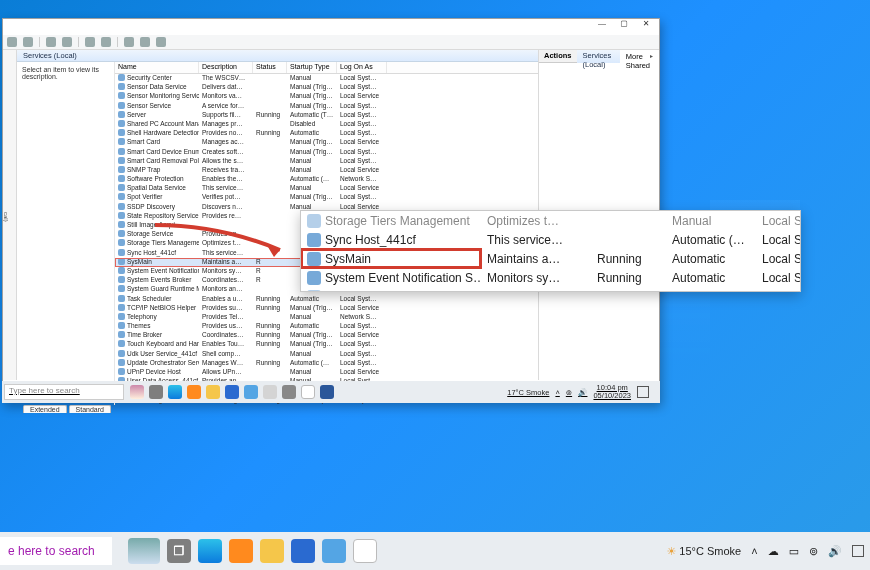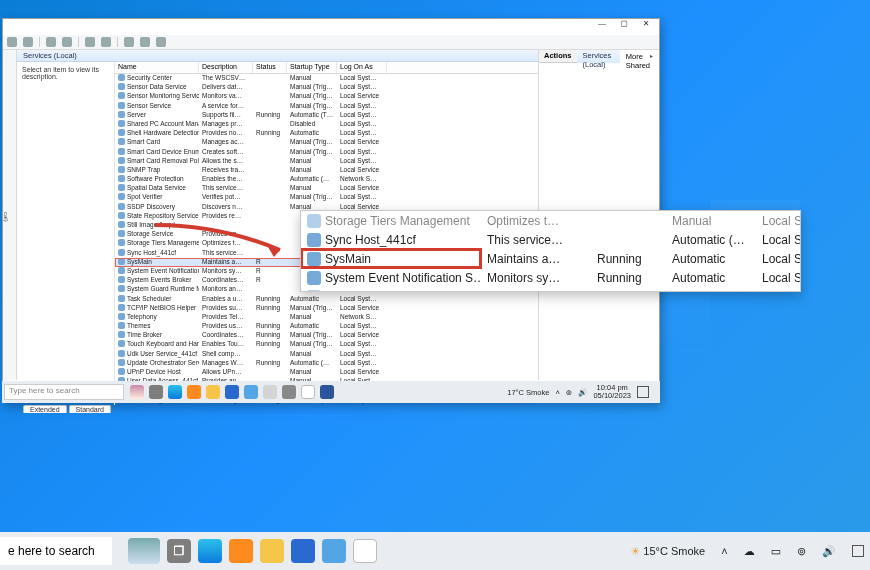--- a/index.html
+++ b/index.html
@@ -61,25 +61,25 @@
 .arrow svg { width: 100%; height: 100%; }
 
 
 .callout { position: absolute; left: 300px; top: 210px; width: 501px; height: 82px; background: #fff; border: 1px solid #c8c8c8; box-shadow: 0 4px 12px rgba(0,0,0,.25); overflow: hidden; }
 .cgrid   { display: grid; grid-template-columns: 180px 110px 75px 90px 85px; font-size: 12px; }
 .ccell   { padding: 2px 6px; white-space: nowrap; overflow: hidden; color: #222; border-bottom: 0; height: 19px; line-height: 17px; }
 .ccell .cico { display: inline-block; width: 14px; height: 14px; margin-right: 4px; background: #77a9d8; border-radius: 3px; vertical-align: -3px; }
 
 
 .main-taskbar { position: absolute; left: 0; right: 0; bottom: 0; height: 38px; background: #e9edf1; display: flex; align-items: center; }
-.mt-search { width: 112px; height: 28px; background: #fff; font-size: 12px; color: #000000; padding: 4px 8px; display: flex; align-items: center; }
+.mt-search { width: 112px; height: 28px; background: #fff; font-size: 12px; color: #a21caf; padding: 4px 8px; display: flex; align-items: center; }
 .mt-icons  { display: flex; gap: 7px; margin-left: 16px; align-items: center; }
 .mt-ico    { width: 24px; height: 24px; border-radius: 4px; display: inline-flex; align-items: center; justify-content: center; color: #fff; font-size: 12px; font-weight: 600; }
 .mt-ico.photo { width: 32px; height: 26px; background: linear-gradient(#7aa, #cde); }
-.mt-tray   { margin-left: auto; margin-right: 6px; font-size: 11px; color: #222; display: flex; align-items: center; gap: 16px; }
+.mt-tray   { margin-left: auto; margin-right: 6px; font-size: 11px; color: #222; display: flex; align-items: center; gap: 10px; }
 .tray-ico  { width: 12px; height: 12px; border: 1px solid #555; display: inline-block; }
 
 
 .c-edge{background:linear-gradient(#2cc0e9,#0b7bdd)}
 .c-ff{background:#ff8a1e}.c-ex{background:#f5c64a}.c-mail{background:#2a6ad0}
 .c-store{background:#54a5e4}.c-sett{background:#888}.c-chrome{background:#fff;border:1px solid #bbb}
 .c-word{background:#2b579a}.c-task{background:#7e7e7e}.c-lens{background:#d4d4d4}
 </style>
 </head>
 <body>
@@ -421,21 +421,21 @@
       <div class="ccell">Automatic</div>
       <div class="ccell">Local Syst…</div>
       <div class="ccell" style="opacity: 0.55;"><span class="cico"></span>System Events Broker</div>
       <div class="ccell" style="opacity: 0.55;">Coordinat…</div>
       <div class="ccell" style="opacity: 0.55;">Running</div>
       <div class="ccell" style="opacity: 0.55;">Automatic (T…</div>
       <div class="ccell" style="opacity: 0.55;">Local Syst…</div>
     </div>
 </div>
 
-<div class="inner-taskbar" style="left:2px; width:658px; bottom:167px;">
+<div class="inner-taskbar" style="left:2px; width:658px; bottom:167px;text-decoration:underline;">
   <div class="it-search">Type here to search</div>
   <div class="it-icons">
     <div class="it-ico" style="background:linear-gradient(#c8a,#fed)"></div>
     <div class="it-ico c-task"></div>
     <div class="it-ico c-edge"></div>
     <div class="it-ico c-ff"></div>
     <div class="it-ico c-ex"></div>
     <div class="it-ico c-mail"></div>
     <div class="it-ico c-store"></div>
     <div class="it-ico c-lens"></div>

